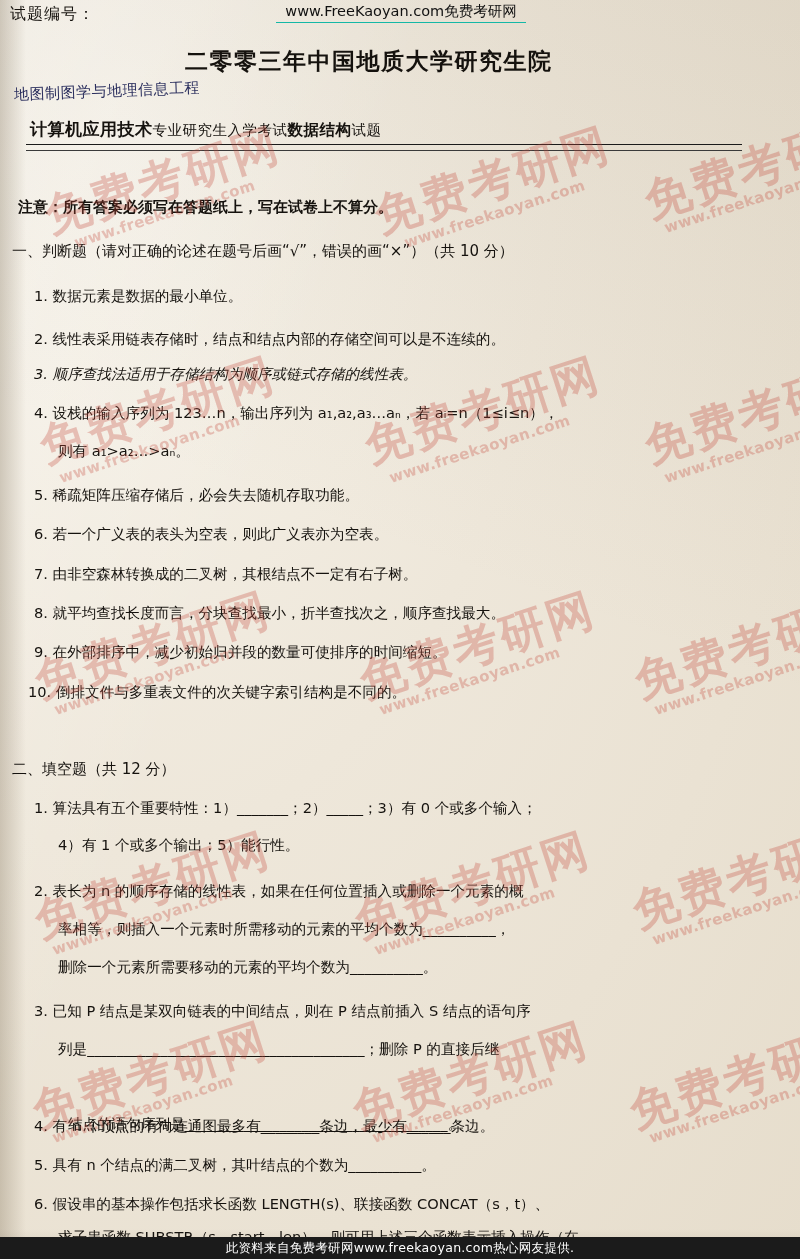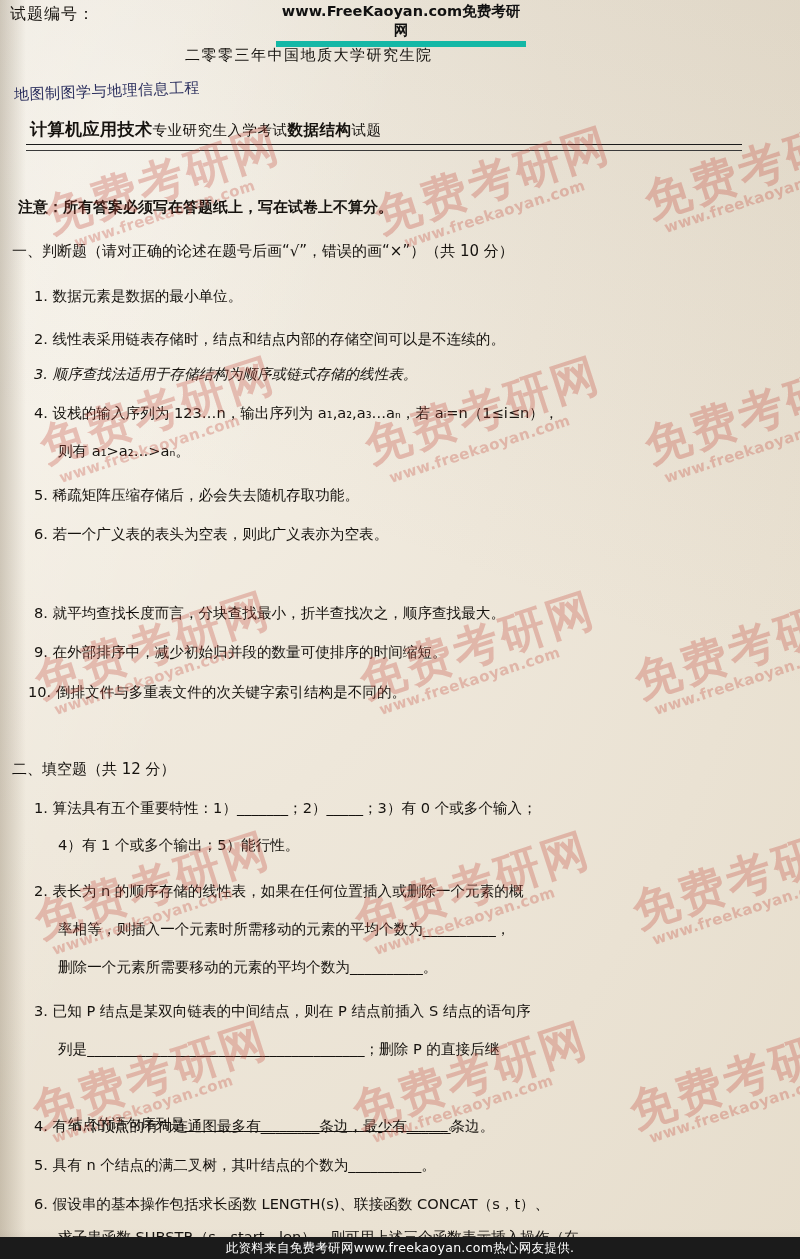--- a/index.html
+++ b/index.html
@@ -35,23 +35,23 @@
   }
 
   
   .top-banner {
     position: absolute;
     left: 276px;
     top: 2px;
     width: 250px;
     text-align: center;
     font-size: 14.5px;
-    font-weight: bold;
+    font-weight: normal;
     color: #111;
-    border-bottom: 6px solid #14b8a6;
+    border-bottom: 1px solid #14b8a6;
     padding-bottom: 1px;
     letter-spacing: 0px;
     z-index: 6;
   }
 
   .content {
     position: absolute;
     inset: 0;
     z-index: 4;
     color: #15120e;
@@ -61,22 +61,22 @@
 
   .f-han { font-family: "DejaVu Sans", sans-serif; }
 
   .hdr-code {
     left: 10px; top: 4px;
     font-size: 16px;
     letter-spacing: 1px;
   }
   .hdr-univ {
     left: 185px; top: 46px;
-    font-size: 15px;
-    font-weight: normal;
+    font-size: 23px;
+    font-weight: bold;
     letter-spacing: 1.5px;
   }
   .hdr-hand {
     left: 14px; top: 82px;
     font-size: 15px;
     color: #2b2f5e;
     transform: rotate(-2.2deg);
     font-family: "DejaVu Serif", serif;
     letter-spacing: 0.5px;
   }
@@ -179,20 +179,21 @@
 
   <div class="abs sec f-han" style="left:12px; top:240px; width:770px;">一、判断题（请对正确的论述在题号后画“√”，错误的画“×”）（共 10 分）</div>
 
   <div class="abs q f-han" style="left:34px; top:285px;text-align:right;">1. 数据元素是数据的最小单位。</div>
   <div class="abs q f-han" style="left:34px; top:328px;text-align:center;">2. 线性表采用链表存储时，结点和结点内部的存储空间可以是不连续的。</div>
   <div class="abs q f-han" style="left:34px; top:363px;font-style:italic;">3. 顺序查找法适用于存储结构为顺序或链式存储的线性表。</div>
   <div class="abs q f-han" style="left:34px; top:402px;">4. 设栈的输入序列为 123…n，输出序列为 a₁,a₂,a₃…aₙ，若 aᵢ=n（1≤i≤n），</div>
   <div class="abs q f-han" style="left:58px; top:440px;">则有 a₁&gt;a₂…&gt;aₙ。</div>
   <div class="abs q f-han" style="left:34px; top:484px;">5. 稀疏矩阵压缩存储后，必会失去随机存取功能。</div>
   <div class="abs q f-han" style="left:34px; top:523px;">6. 若一个广义表的表头为空表，则此广义表亦为空表。</div>
+  <div class="abs q f-han" style="left:34px; top:563px;">7. 由非空森林转换成的二叉树，其根结点不一定有右子树。</div>
   <div class="abs q f-han" style="left:34px; top:602px;">8. 就平均查找长度而言，分块查找最小，折半查找次之，顺序查找最大。</div>
   <div class="abs q f-han" style="left:34px; top:641px;">9. 在外部排序中，减少初始归并段的数量可使排序的时间缩短。</div>
   <div class="abs q f-han" style="left:28px; top:681px;">10. 倒排文件与多重表文件的次关键字索引结构是不同的。</div>
 
   <div class="abs sec f-han" style="left:12px; top:758px;">二、填空题（共 12 分）</div>
 
   <div class="abs q f-han" style="left:34px; top:797px;">1. 算法具有五个重要特性：1）_______；2）_____；3）有 0 个或多个输入；</div>
   <div class="abs q f-han" style="left:58px; top:834px;">4）有 1 个或多个输出；5）能行性。</div>
   <div class="abs q f-han" style="left:34px; top:880px;">2. 表长为 n 的顺序存储的线性表，如果在任何位置插入或删除一个元素的概</div>
   <div class="abs q f-han" style="left:58px; top:956px;">删除一个元素所需要移动的元素的平均个数为__________。</div>

